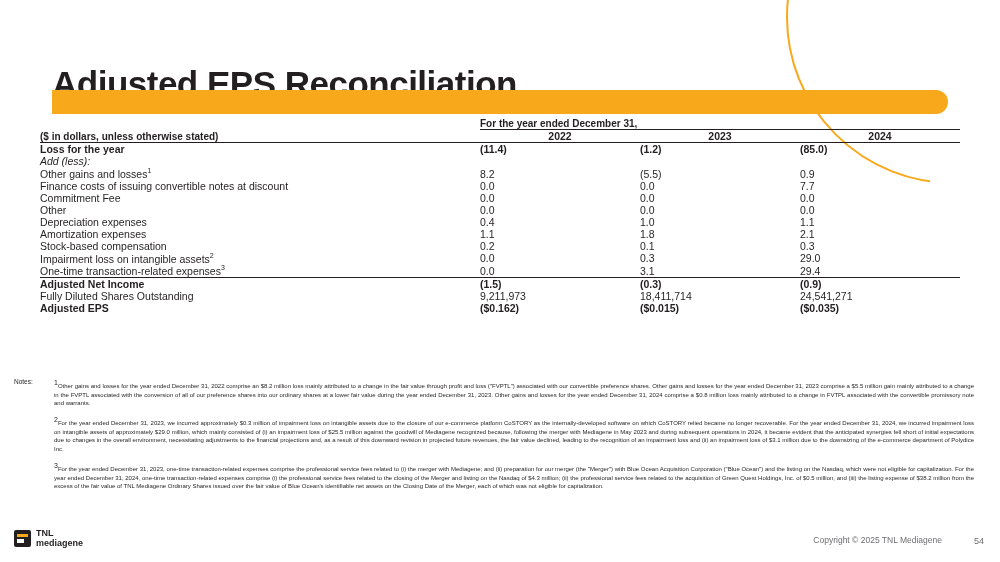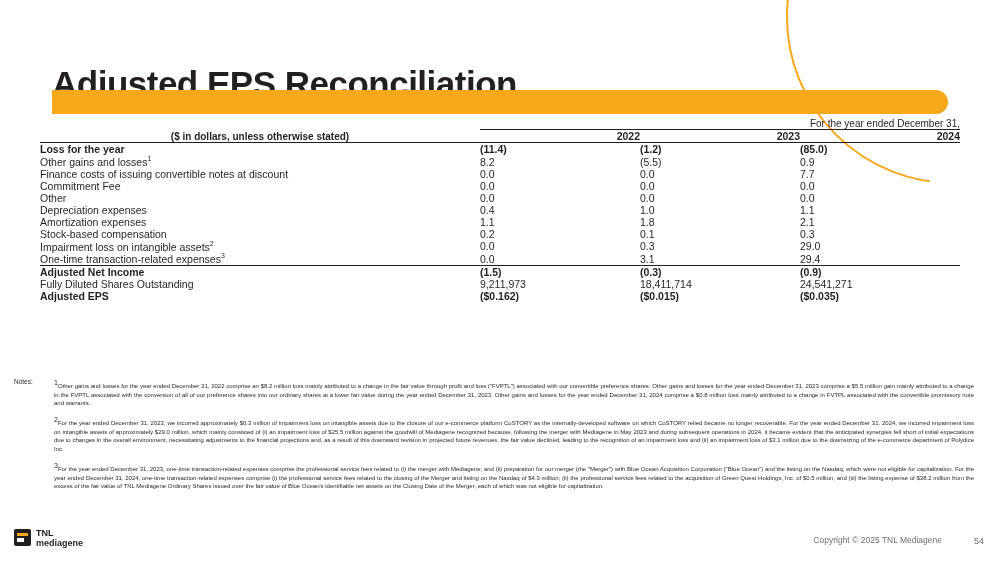--- a/index.html
+++ b/index.html
@@ -74,39 +74,38 @@
     font-size: 10px;
   }
   table.fin td, table.fin th {
     padding: 0;
     vertical-align: bottom;
   }
   .col-label { width: 440px; }
   .col-num { width: 160px; text-align: right; padding-right: 10px; }
 
   .hdr-span {
-    text-align: right;
-    font-weight: normal;
+    text-align: left;
+    font-weight: bold;
     font-size: 10px;
     padding-bottom: 2px;
     border-bottom: 1px solid #231f20;
   }
   .hdr-year {
-    text-align: right;
+    text-align: center;
     font-weight: bold;
     font-size: 10.5px;
     padding: 3px 10px 3px 0;
     border-bottom: 1px solid #231f20;
   }
   .hdr-units {
     font-weight: bold;
     font-size: 10px;
     padding: 3px 0 3px 10px;
     border-bottom: 1px solid #231f20;
-    text-align: center;
   }
   .rowlabel {
     padding: 2.5px 0 2.5px 10px;
     font-size: 10.5px;
   }
   .indent-1 { padding-left: 28px; margin-top: 7px; }
   .indent-2 { padding-left: 52px; }
   .bold { font-weight: bold; }
   .italic { font-style: italic; }
   .num {
@@ -139,20 +138,21 @@
     text-align: justify;
   }
   .note-p { margin: 0 0 7px 0; }
 
   
   .logo {
     position: absolute;
     left: 14px;
     bottom: 14px;
     display: flex;
+    align-items: center;
     gap: 5px;
   }
   .logo-mark {
     width: 17px;
     height: 17px;
     background: #231f20;
     border-radius: 2px;
     position: relative;
   }
   .logo-mark:after {
@@ -227,20 +227,26 @@
         </tr>
       </thead>
       <tbody id="fin-body">
           <tr>
             <td class="rowlabel indent-1 bold">Loss for the year</td>
             <td class="num bold">(11.4)</td>
             <td class="num bold">(1.2)</td>
             <td class="num bold">(85.0)</td>
           </tr>
           <tr>
+            <td class="rowlabel indent-1 italic">Add (less):</td>
+            <td class="num"></td>
+            <td class="num"></td>
+            <td class="num"></td>
+          </tr>
+          <tr>
             <td class="rowlabel indent-2">Other gains and losses<sup>1</sup></td>
             <td class="num">8.2</td>
             <td class="num">(5.5)</td>
             <td class="num">0.9</td>
           </tr>
           <tr>
             <td class="rowlabel indent-2">Finance costs of issuing convertible notes at discount</td>
             <td class="num">0.0</td>
             <td class="num">0.0</td>
             <td class="num">7.7</td>

